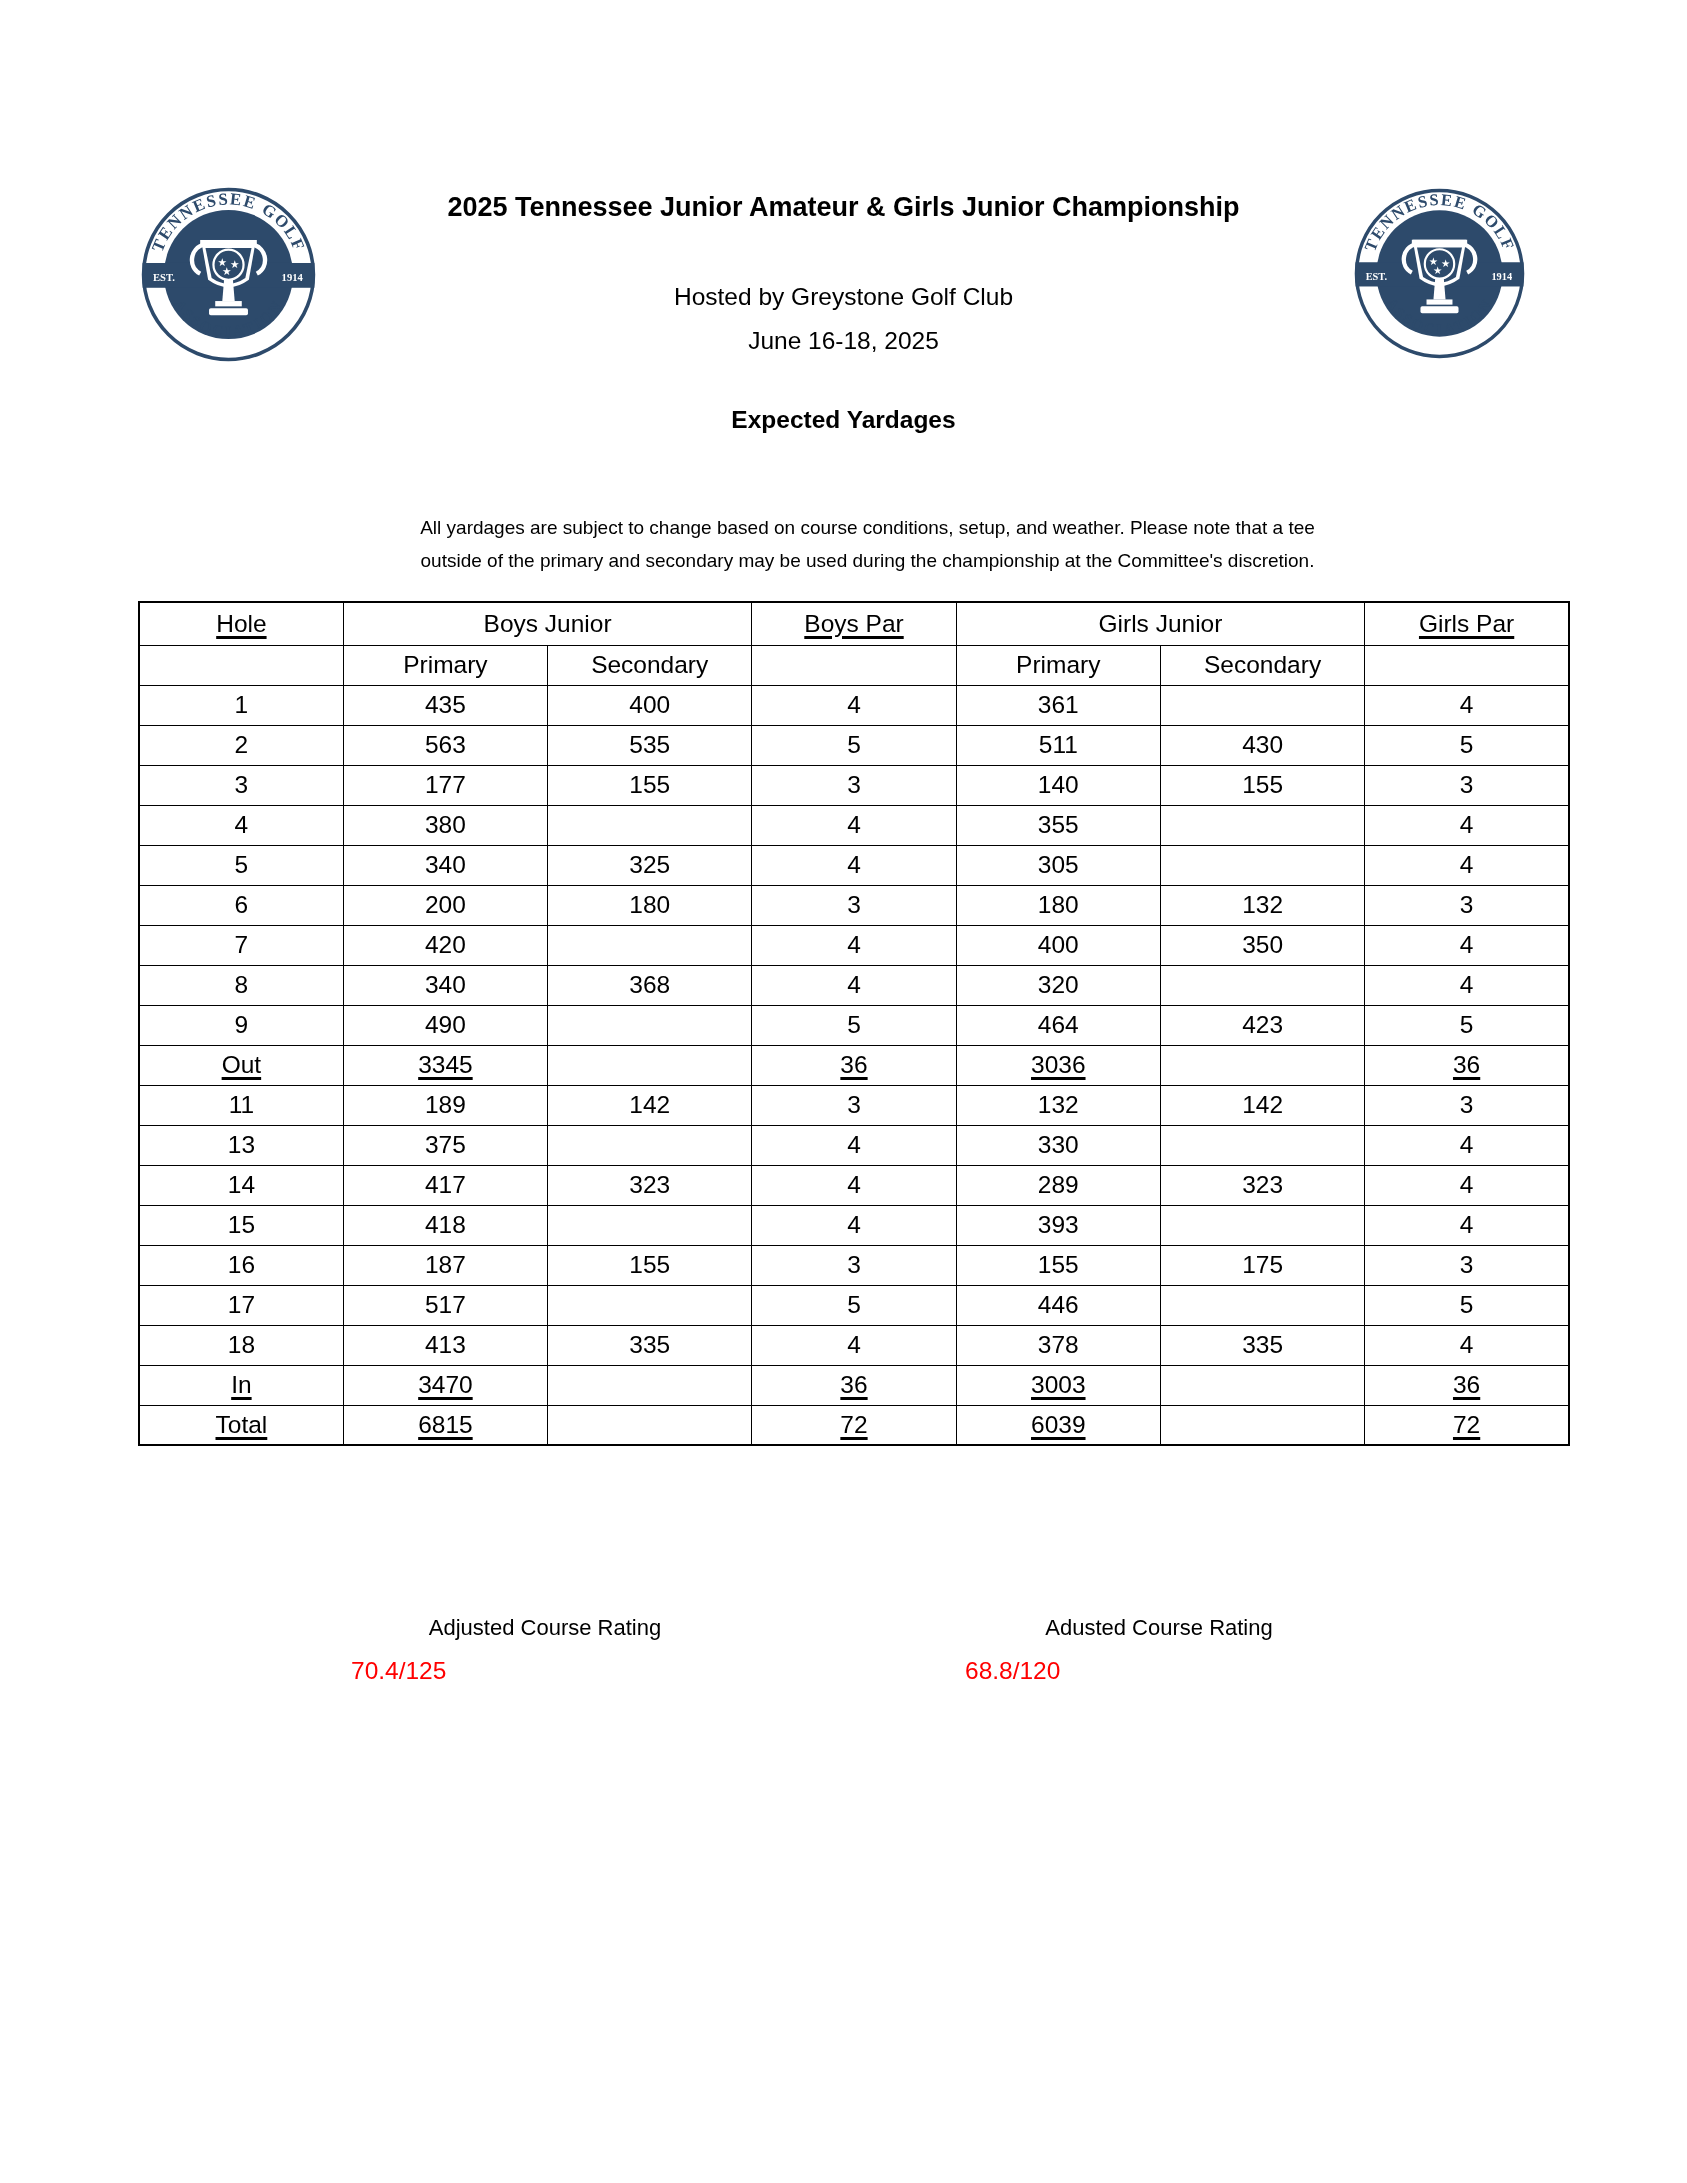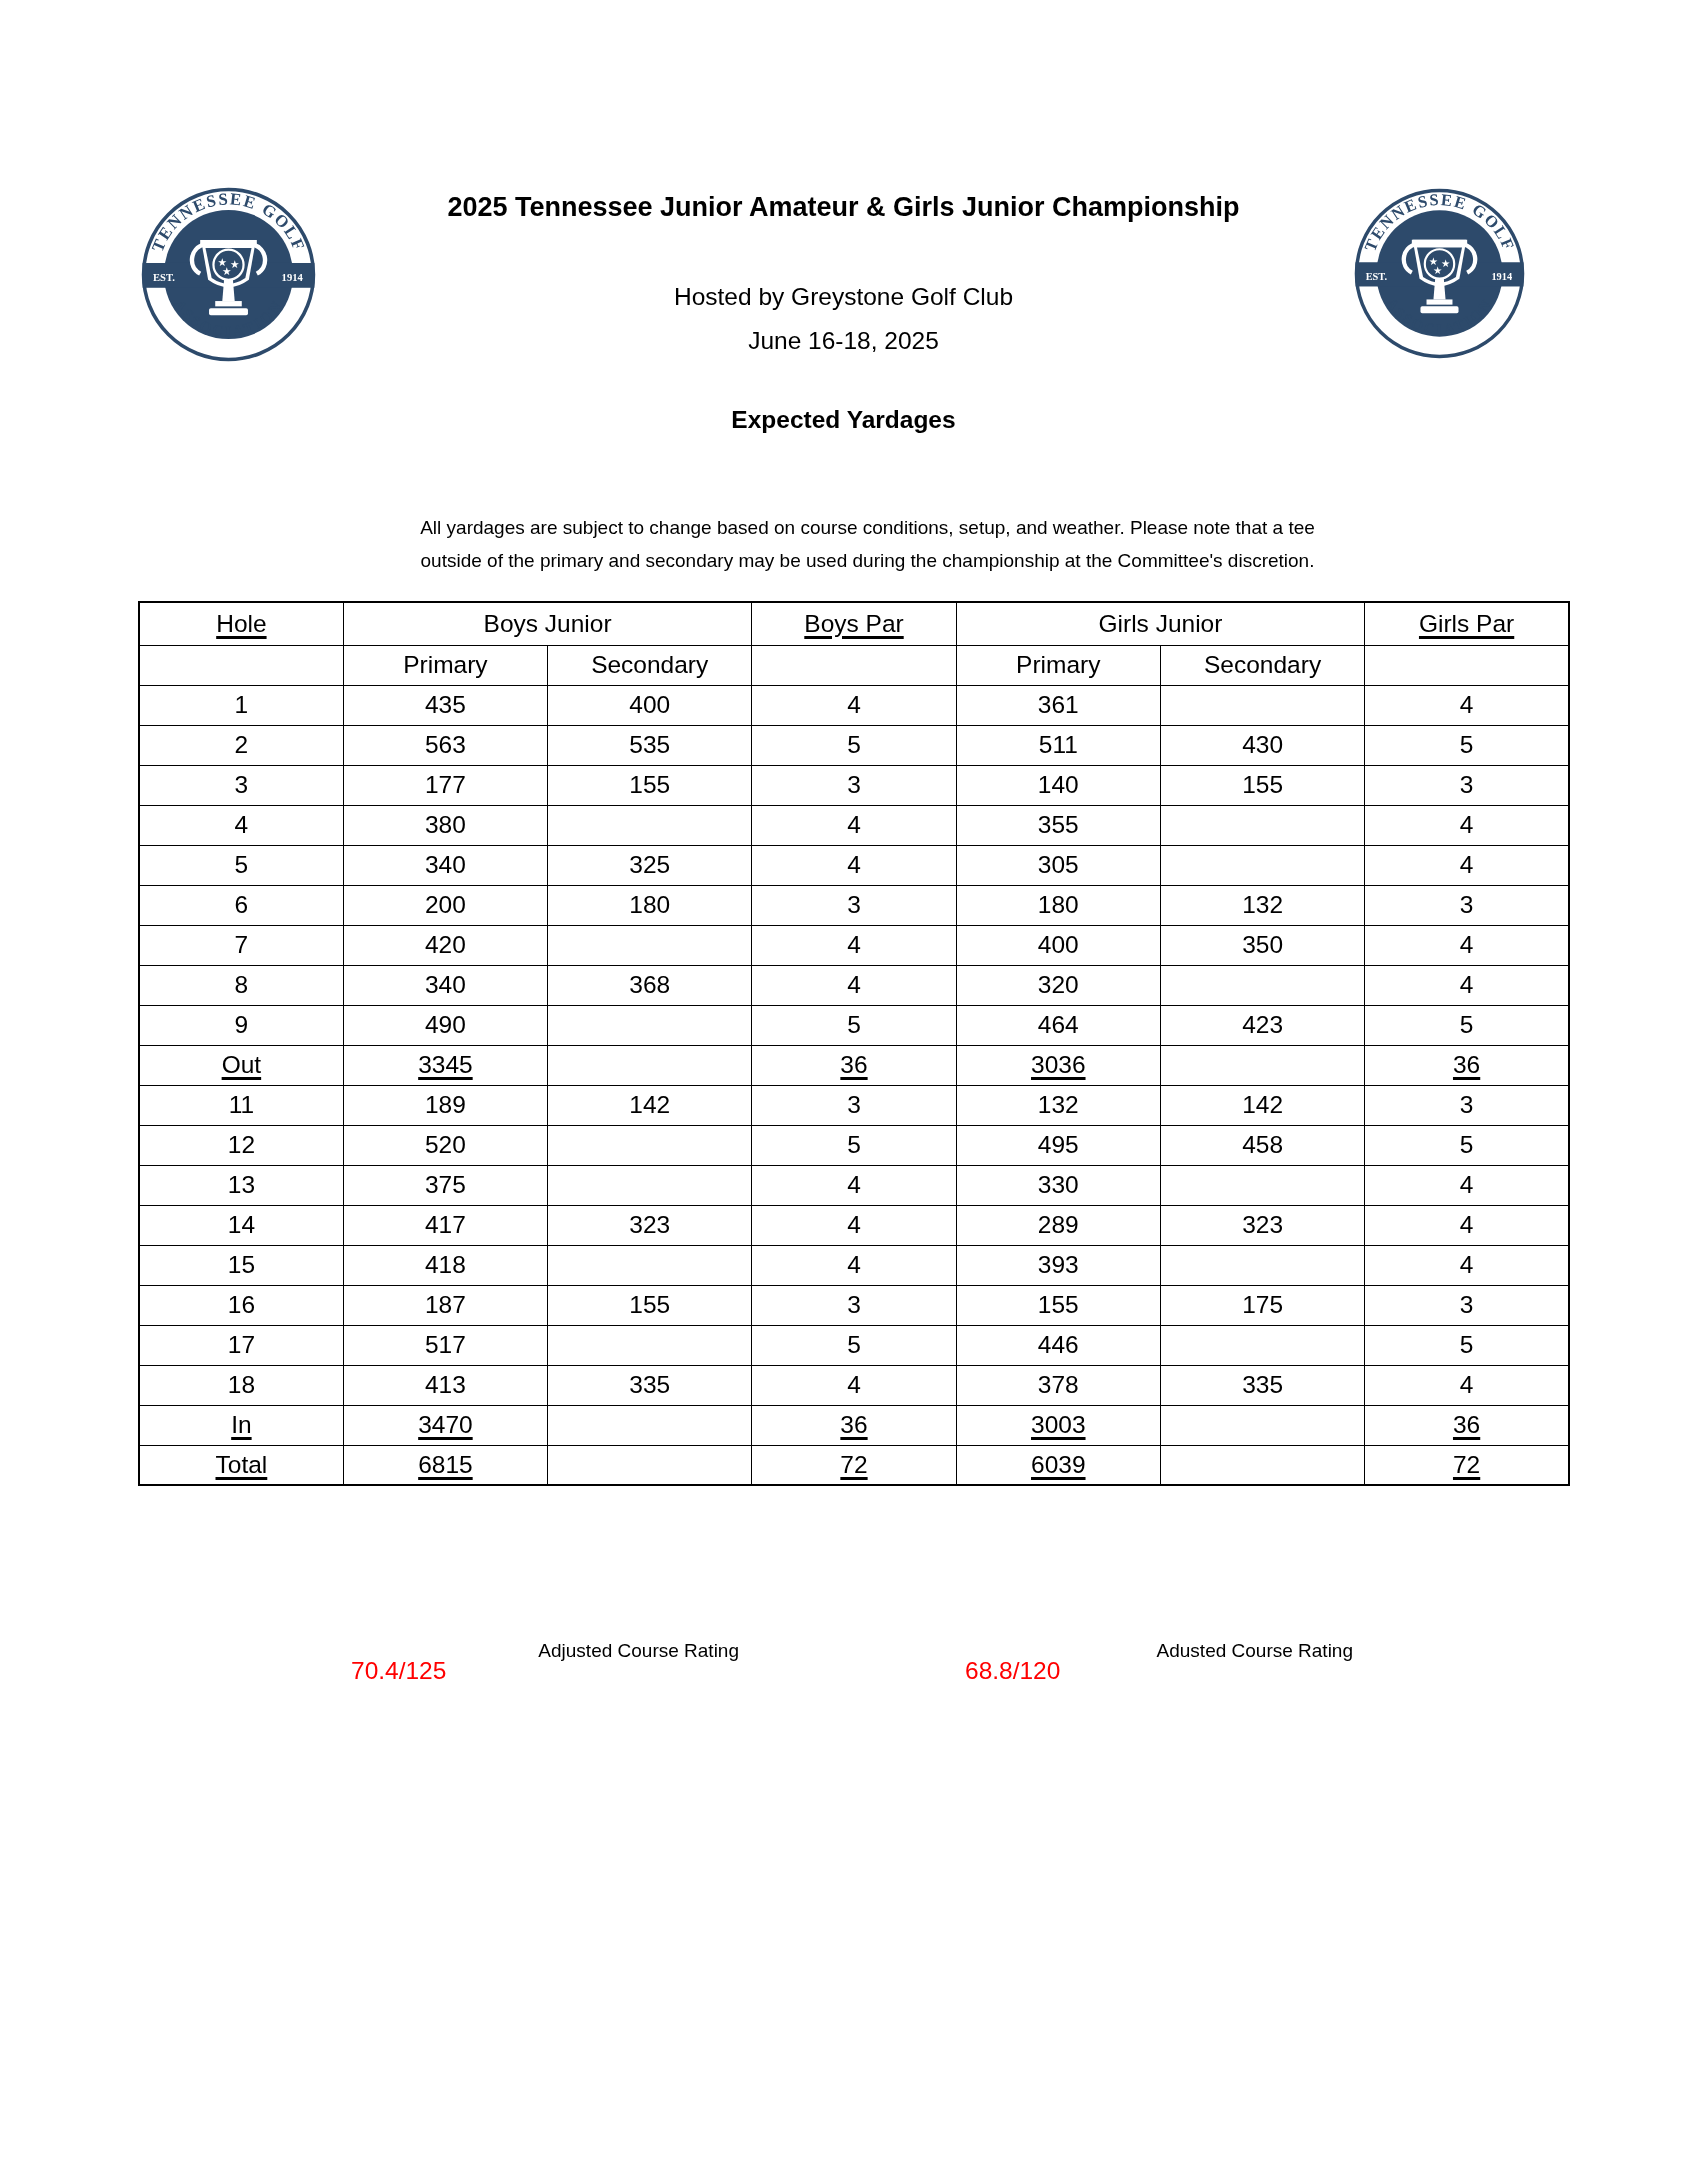--- a/index.html
+++ b/index.html
@@ -51,24 +51,23 @@
   td.sum {
     font-weight: bold;
     text-align: right;
     text-decoration: underline;
     text-decoration-thickness: 2.5px;
     text-underline-offset: 4.2px;
   }
   .rating-label {
     position: absolute;
     width: 388px;
-    text-align: right;
+    text-align: center;
     top: 1615px;
-    font-size: 19px;
-    margin-top: 25px;
+    font-size: 22px;
   }
   .rating-value {
     position: absolute;
     width: 388px;
     text-align: left;
     top: 1657px;
     font-size: 24.5px;
   }
   .rating-boys { left: 351px; }
   .rating-girls { left: 965px; }
@@ -274,29 +273,20 @@
         <tr>
           <td>11</td>
           <td>189</td>
           <td>142</td>
           <td>3</td>
           <td>132</td>
           <td>142</td>
           <td>3</td>
         </tr>
         <tr>
-          <td>12</td>
-          <td>520</td>
-          <td></td>
-          <td>5</td>
-          <td>495</td>
-          <td>458</td>
-          <td>5</td>
-        </tr>
-        <tr>
           <td>13</td>
           <td>375</td>
           <td></td>
           <td>4</td>
           <td>330</td>
           <td></td>
           <td>4</td>
         </tr>
         <tr>
           <td>14</td>

